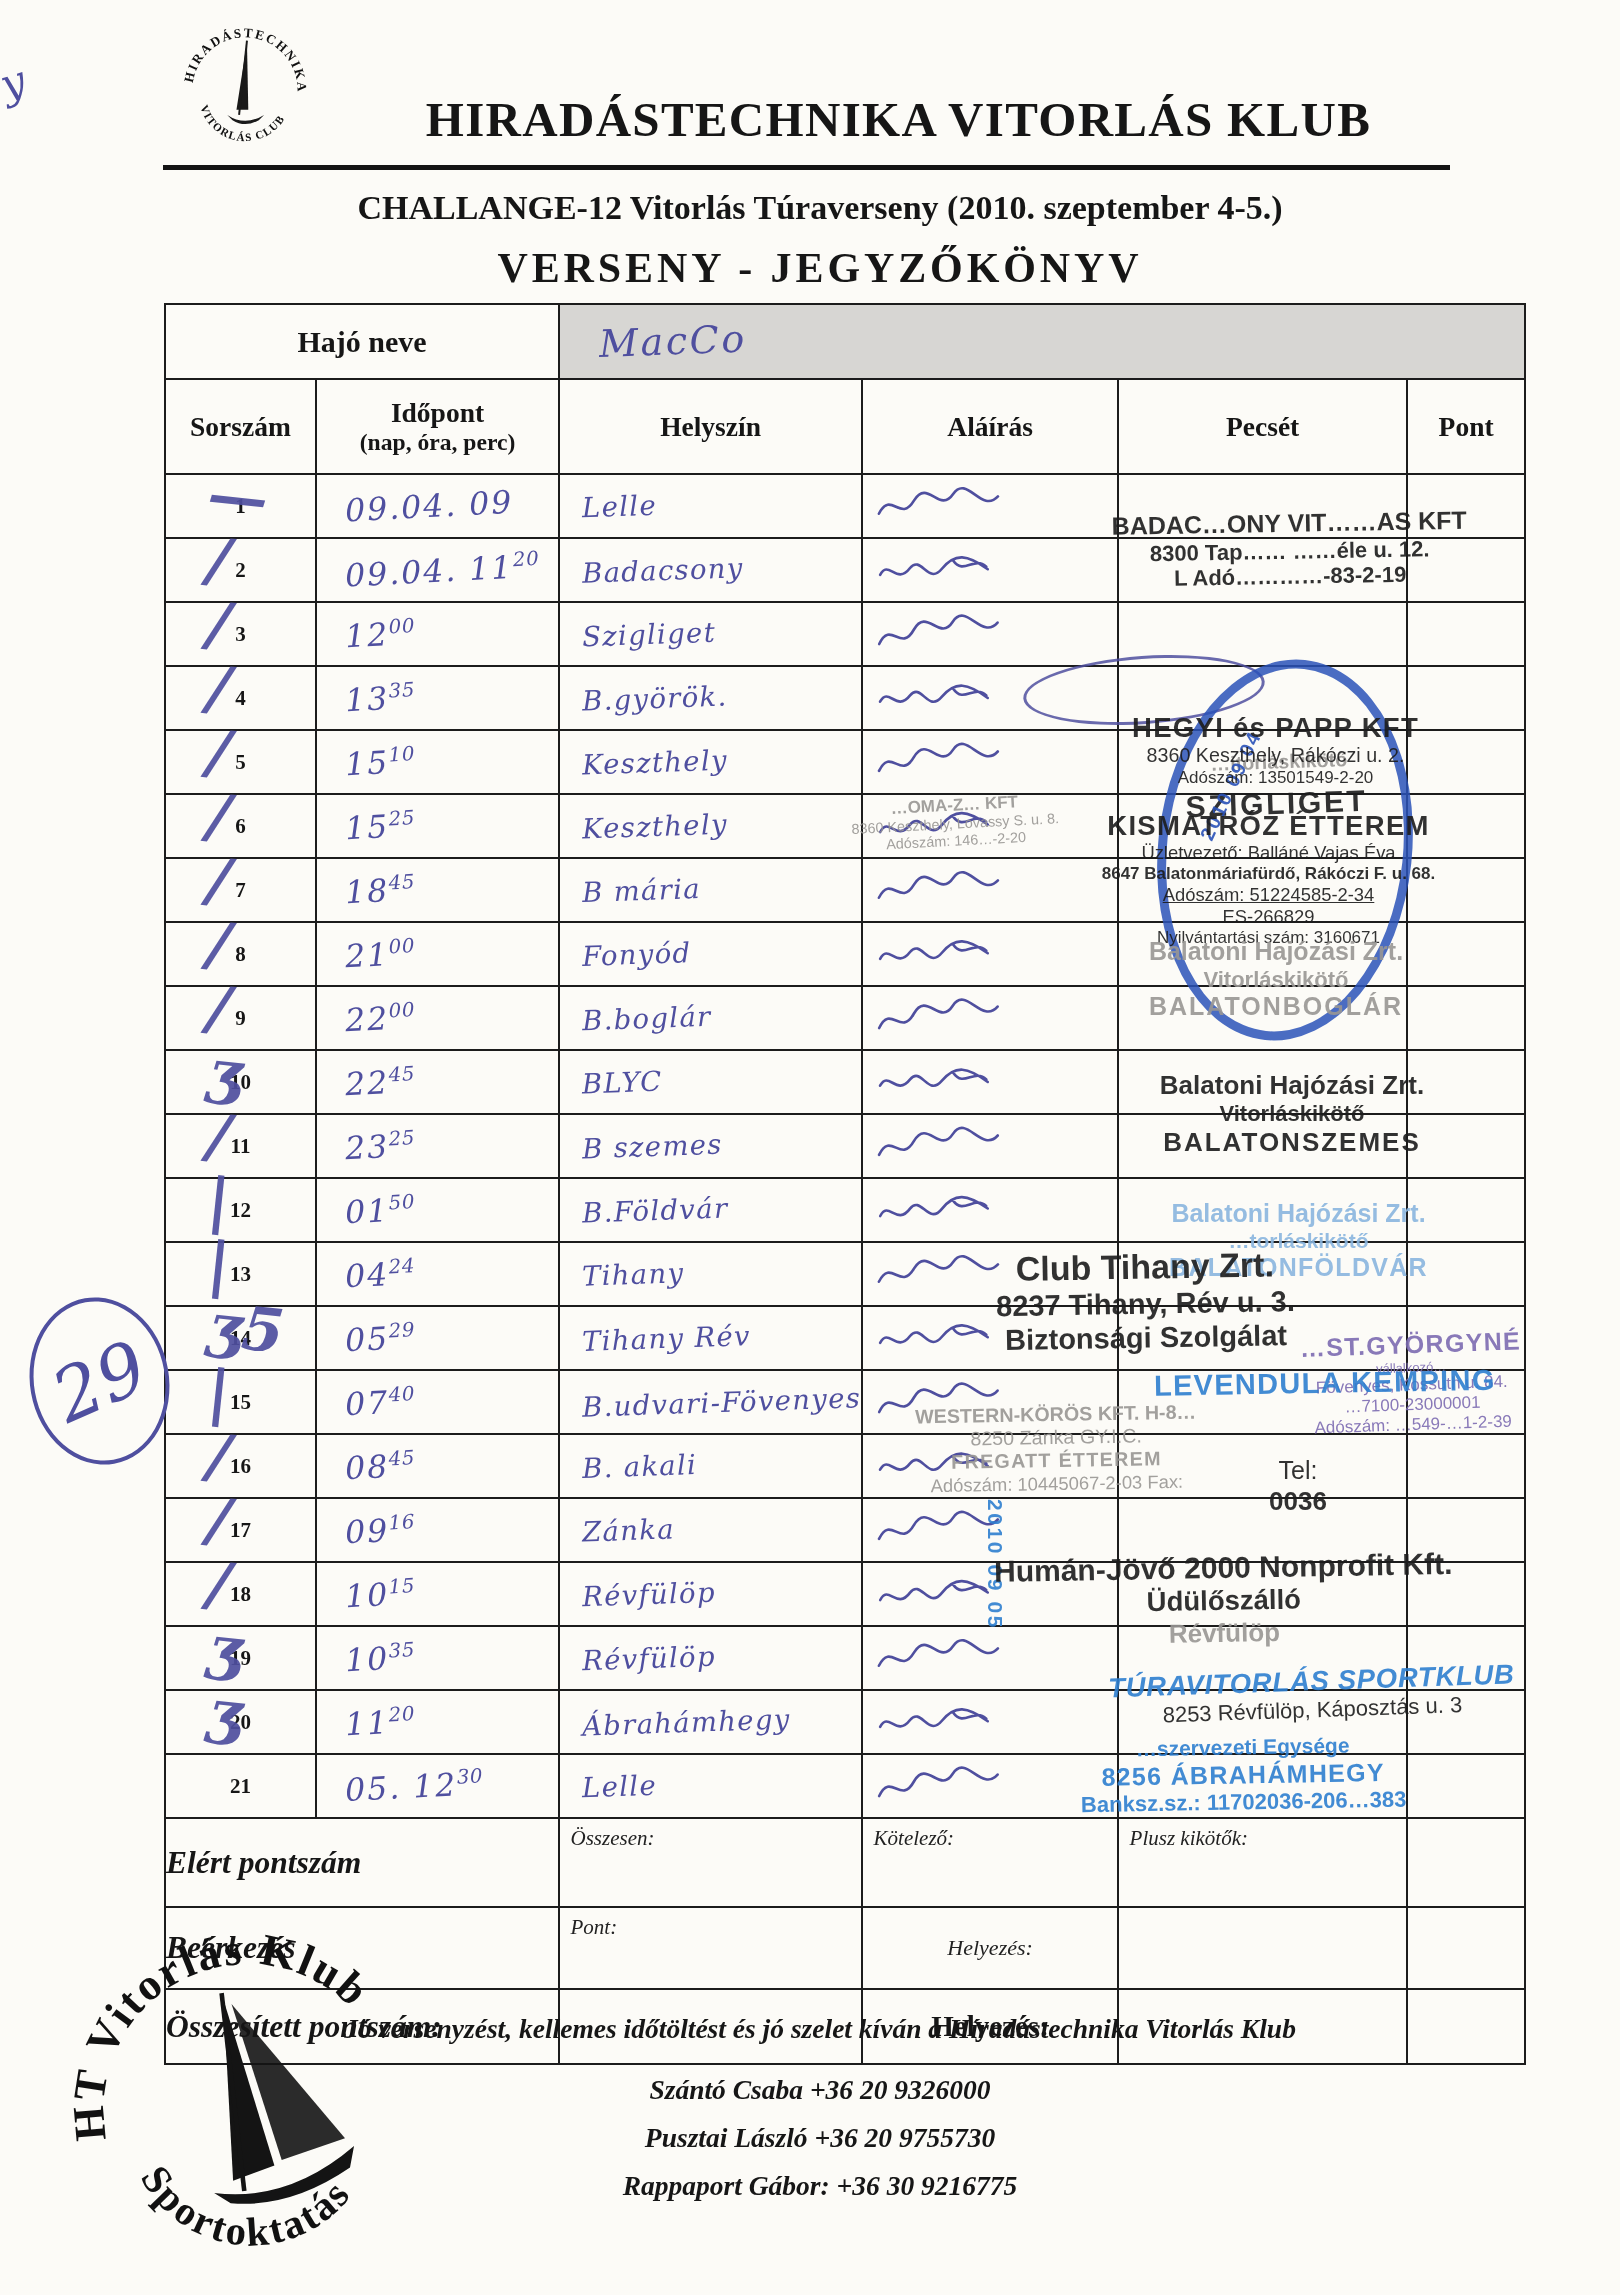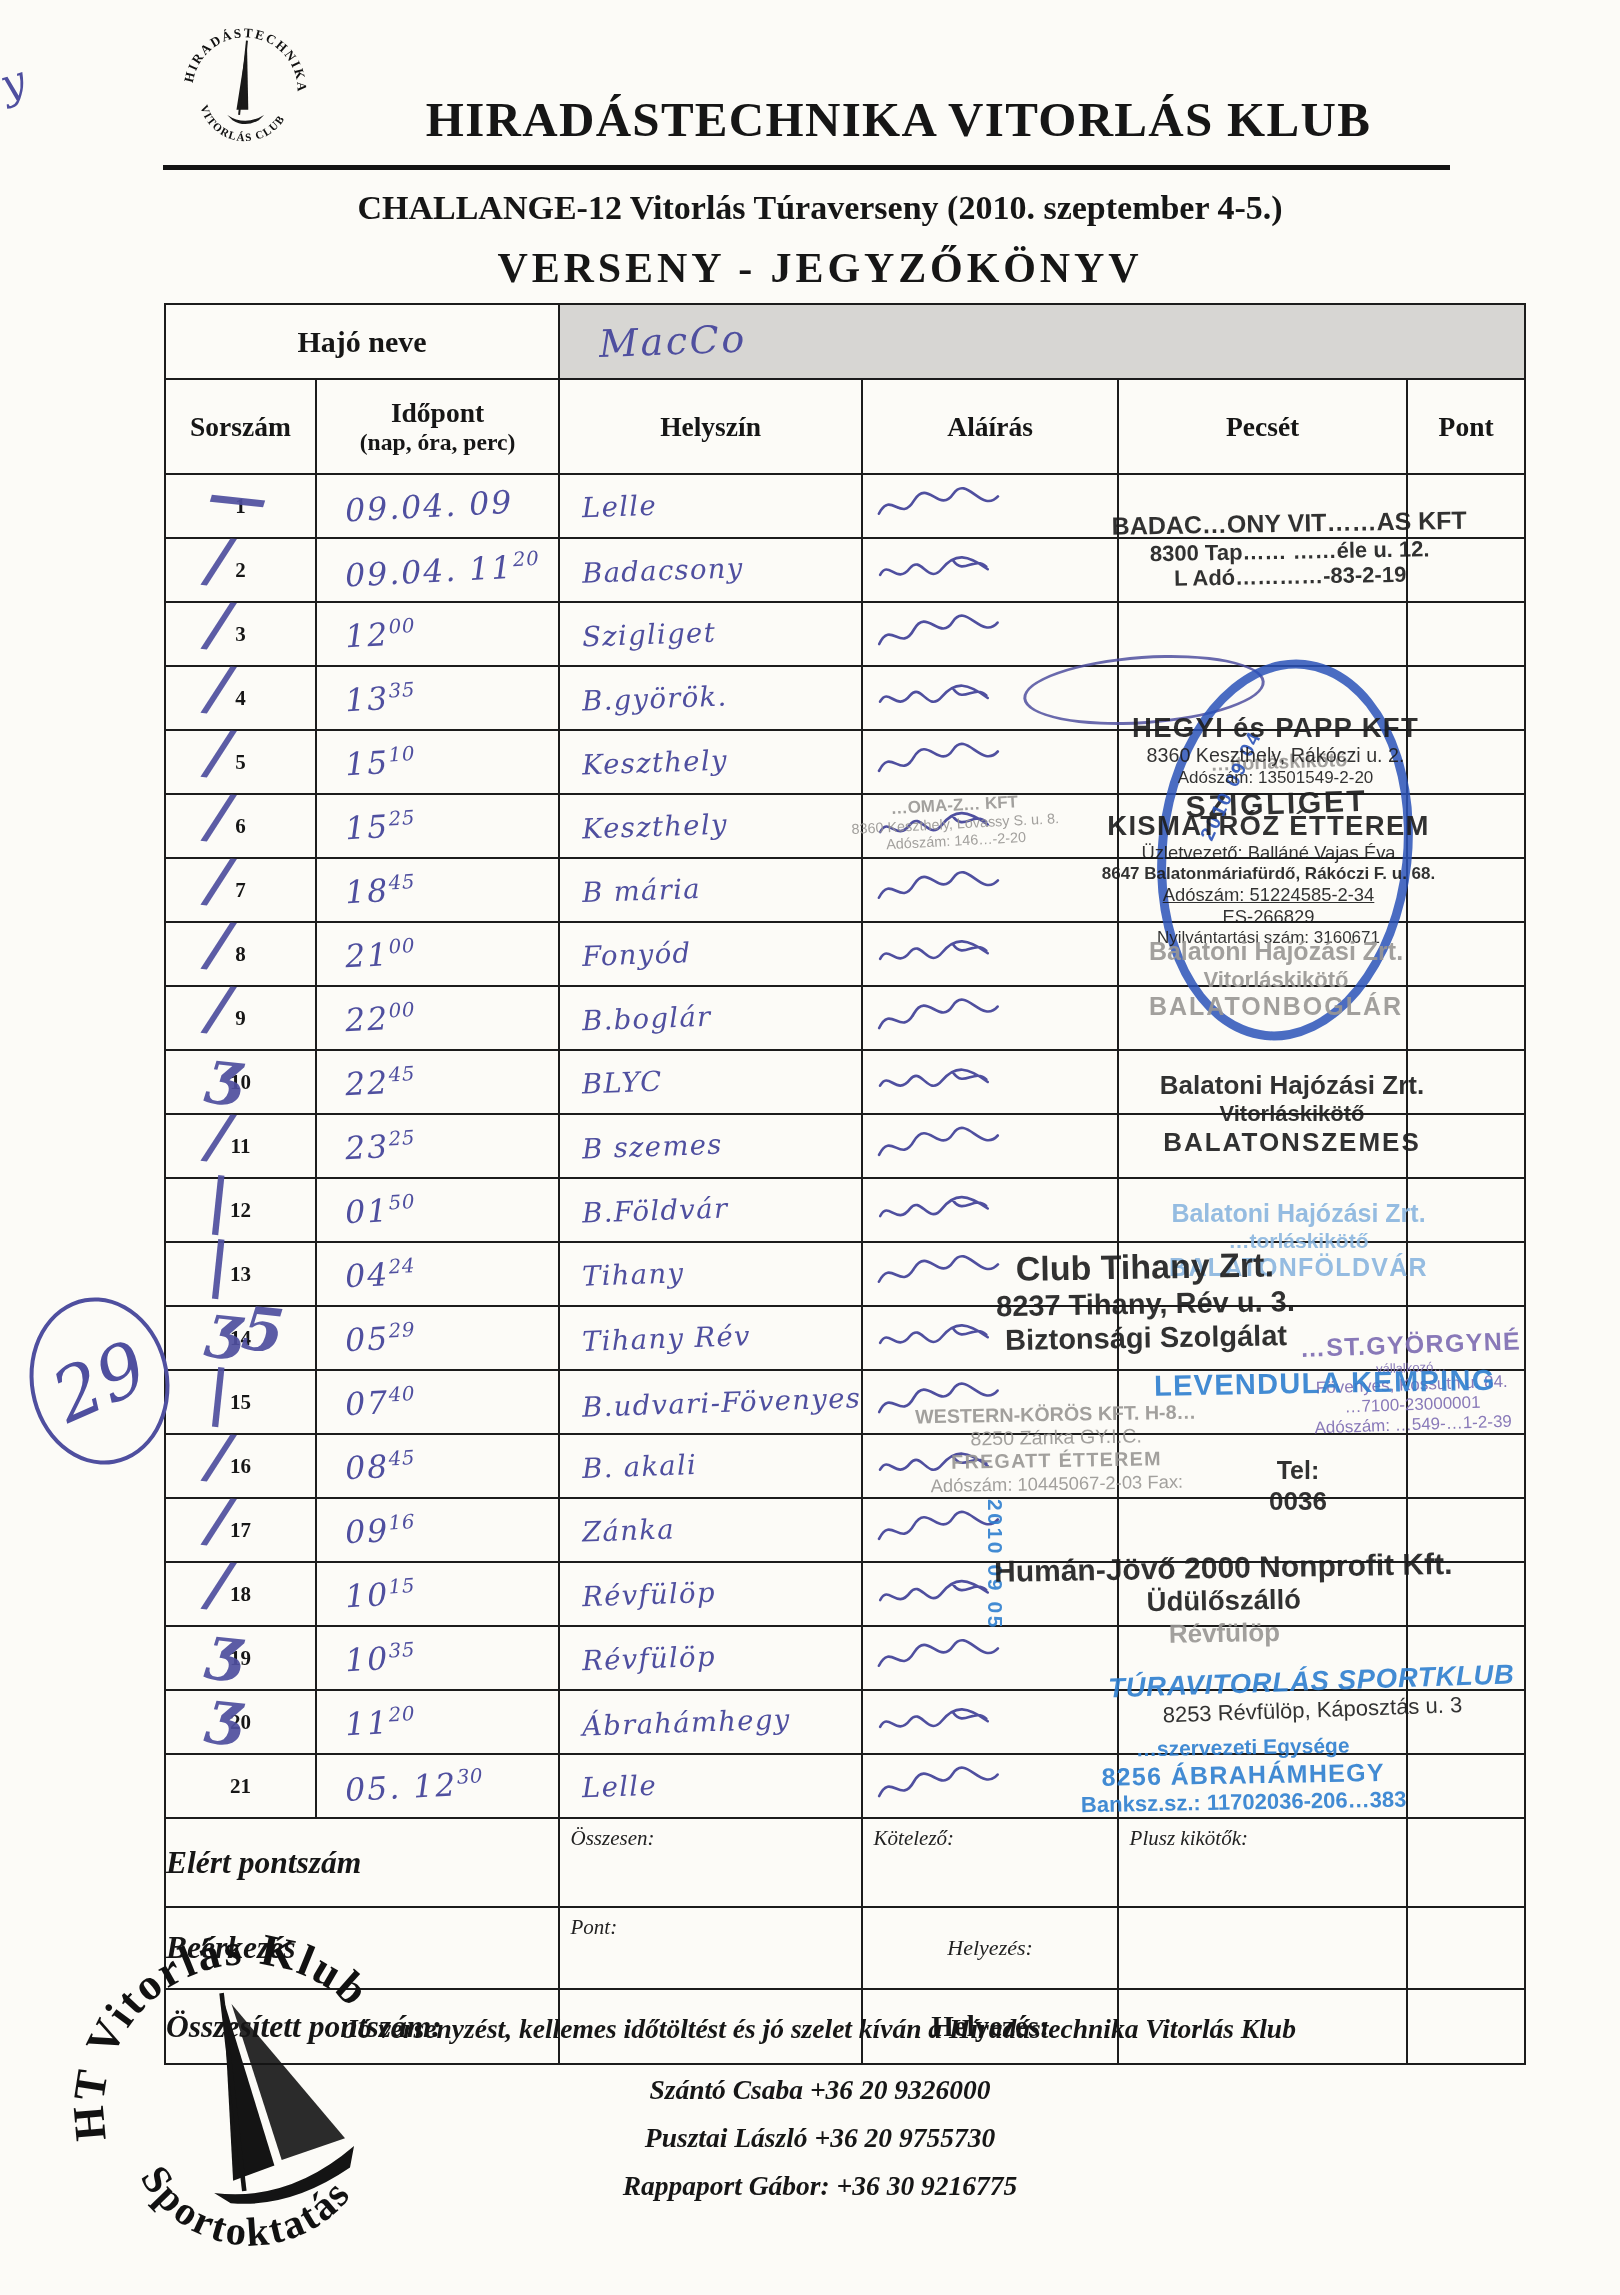--- a/index.html
+++ b/index.html
@@ -429,21 +429,21 @@
       <div class="stamp" style="left: 1141px; top: 1369px; width: 367px; transform: rotate(-1deg); transform-origin: left top; color: rgb(46, 127, 208);">
         <div style="font-size: 29px; font-weight: 700; letter-spacing: 1.3px;">LEVENDULA KEMPING</div>
       </div>
       <div class="stamp" style="left: 826px; top: 1407px; width: 459px; transform: rotate(-1deg); transform-origin: left top; color: rgb(153, 151, 148);">
         <div style="font-size: 19.7px; font-weight: 700;">WESTERN-KÖRÖS KFT. H-8…</div>
         <div style="font-size: 19.7px; font-weight: 400;">8250 Zánka GY.I.C.</div>
         <div style="font-size: 19.7px; font-weight: 700; letter-spacing: 1.3px;">FREGATT ÉTTEREM</div>
         <div style="font-size: 18.4px; font-weight: 400;">Adószám: 10445067-2-03   Fax:</div>
       </div>
       <div class="stamp" style="left: 1226px; top: 1456px; width: 144px; transform: rotate(0deg); transform-origin: left top; color: rgb(28, 28, 28);">
-        <div style="font-size: 25px; font-weight: 700;">Tel:</div>
+        <div style="font-size: 25px; font-weight: 400;">Tel:</div>
         <div style="font-size: 26px; font-weight: 700;">0036</div>
       </div>
       <div class="stamp" style="left: 1007px; top: 1479px; width: 171px; transform: rotate(90deg); transform-origin: left top; color: rgb(46, 127, 208);">
         <div style="font-size: 21px; font-weight: 700; letter-spacing: 2.6px;">2010 09 05</div>
       </div>
       <div class="stamp" style="left: 872px; top: 1556px; width: 702px; transform: rotate(-1deg); transform-origin: left top; color: rgb(28, 28, 28);">
         <div style="font-size: 30px; font-weight: 700;">Humán-Jövő 2000 Nonprofit Kft.</div>
         <div style="font-size: 27.5px; font-weight: 700;">Üdülőszálló</div>
         <div style="font-size: 26px; font-weight: 700; color: rgb(153, 151, 148);">Révfülöp</div>
       </div>

